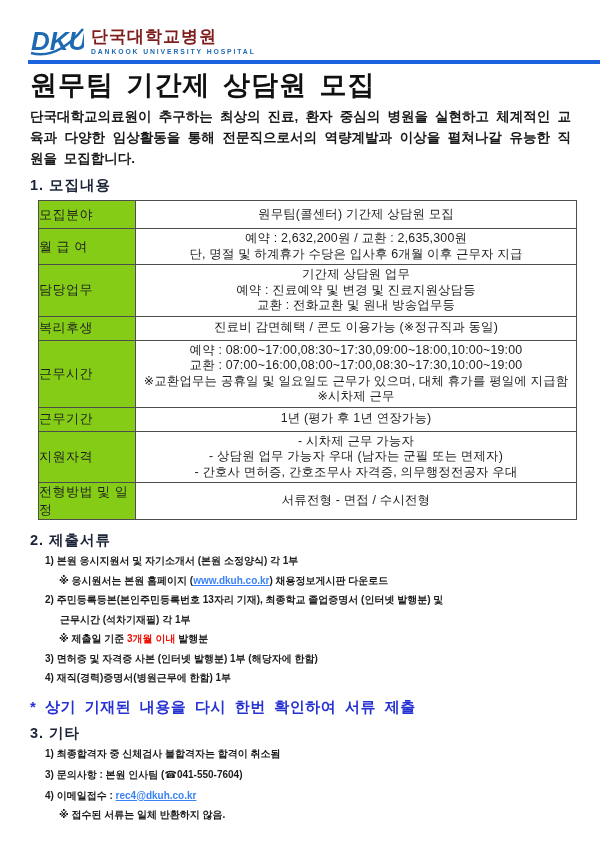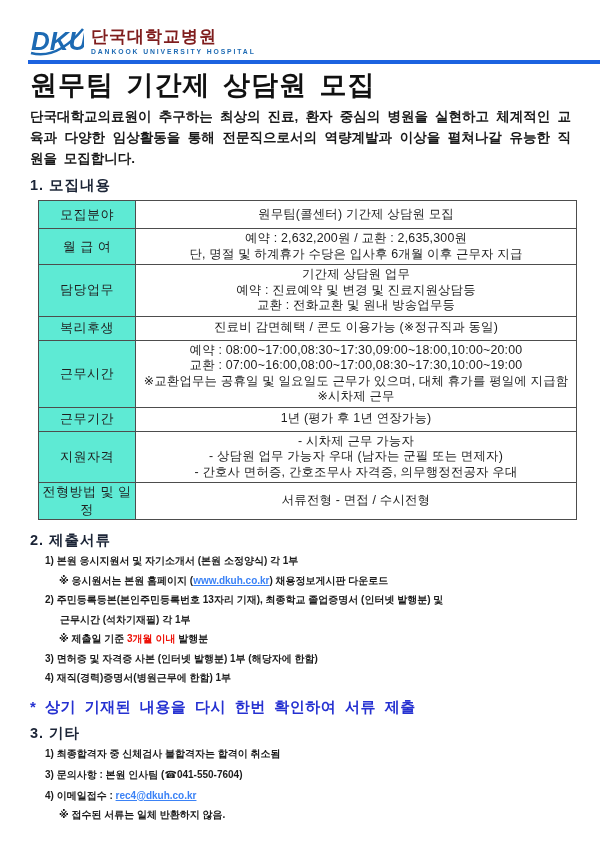--- a/index.html
+++ b/index.html
@@ -24,21 +24,21 @@
   
   .doc-title { margin-top:7px; font-size:27px; line-height:29px; font-weight:bold; color:#111; letter-spacing:1px; word-spacing:4px; }
   .intro { margin-top:6px; width:541px; font-size:13.5px; line-height:21px; font-weight:bold; color:#191919; text-align:justify; word-spacing:3px; }
 
   .sec-heading { font-size:14.5px; font-weight:bold; color:#1b2436; letter-spacing:1px; line-height:17px; }
   .sec1-heading { margin-top:8px; }
 
   
   table.recruit { margin:6px 0 0 8px; width:539px; border-collapse:collapse; table-layout:fixed; }
   table.recruit td { border:1px solid #4d4d4d; vertical-align:middle; }
-  td.lbl { width:97px; background:#5eead4; text-align:center; font-size:13px; font-weight:500; color:#1f1f1f; letter-spacing:0.5px; }
+  td.lbl { width:97px; background:#84cc16; text-align:left; font-size:13px; font-weight:500; color:#1f1f1f; letter-spacing:0.5px; }
   td.val { text-align:center; font-size:12.4px; color:#1c1c1c; padding:2px 3px; overflow:hidden; }
   td.val div { line-height:15.5px; white-space:nowrap; letter-spacing:0.2px; }
   tr.r1 { height:28px; } tr.r2 { height:32px; } tr.r3 { height:45px; } tr.r4 { height:24px; }
   tr.r5 { height:65px; } tr.r6 { height:24px; } tr.r7 { height:50px; } tr.r8 { height:33px; }
 
   
   .sec2-heading { margin-top:12px; }
   .doc-list { margin-top:3px; }
   .li { font-size:10px; line-height:17.5px; font-weight:600; color:#1b1b1b; padding-left:15px; margin-top:2px; white-space:nowrap; }
   .li.sub { padding-left:29px; }
@@ -101,21 +101,21 @@
     </tr>
     <tr class="r4">
       <td class="lbl">복리후생</td>
       <td class="val">
             <div>진료비 감면혜택 / 콘도 이용가능 (※정규직과 동일)</div>
           </td>
     </tr>
     <tr class="r5">
       <td class="lbl">근무시간</td>
       <td class="val">
-        <div>예약 : 08:00~17:00,08:30~17:30,09:00~18:00,10:00~20:00</div>
+        <div>예약 : 08:00~17:00,08:30~17:30,09:00~18:00,10:00~19:00</div>
         <div>교환 : 07:00~16:00,08:00~17:00,08:30~17:30,10:00~19:00</div>
         <div>※교환업무는 공휴일 및 일요일도 근무가 있으며, 대체 휴가를 평일에 지급함</div>
         <div>※시차제 근무</div>
       </td>
     </tr>
     <tr class="r6">
       <td class="lbl">근무기간</td>
       <td class="val">
             <div>1년 (평가 후 1년 연장가능)</div>
           </td>

